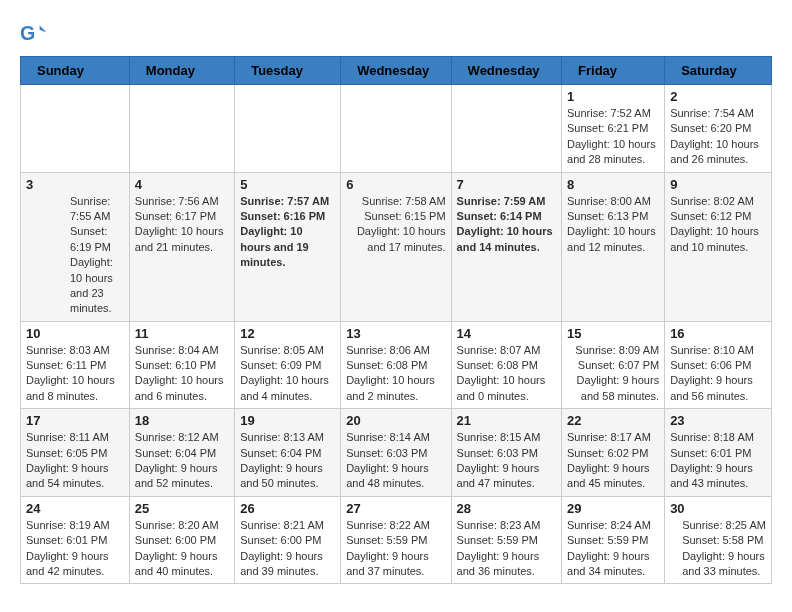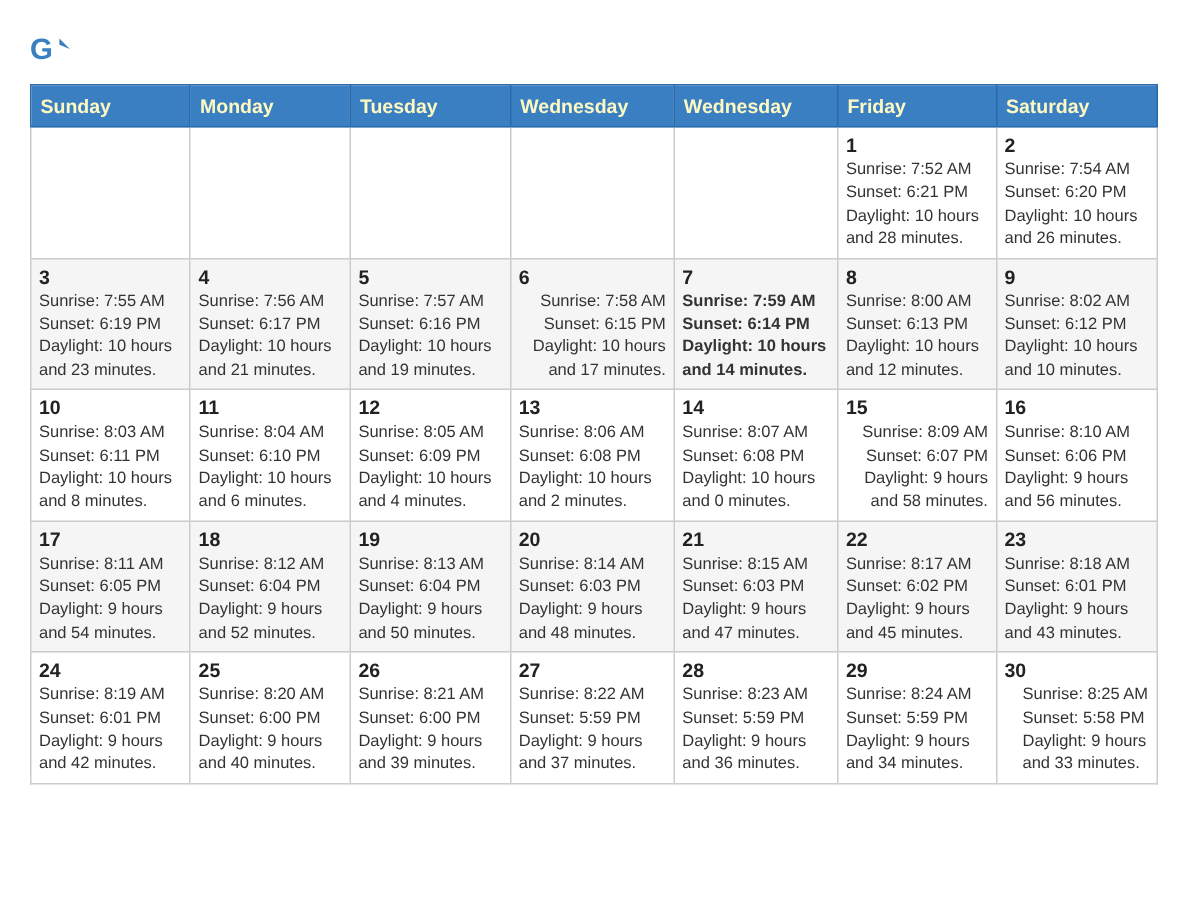--- a/index.html
+++ b/index.html
@@ -45,23 +45,23 @@
       font-size: 16px;
       color: #444;
     }
     .calendar {
       width: 100%;
       border-collapse: collapse;
       margin-top: 8px;
     }
     .calendar th {
       background-color: #3a7fc1;
-      color: #fef9c3;
+      color: #000000;
       text-align: left;
-      padding: 6px 6px;
+      padding: 6px 16px;
       font-size: 13px;
       font-weight: bold;
       border: 1px solid #2a6aaa;
     }
     .calendar td {
       vertical-align: top;
       border: 1px solid #ccc;
       padding: 4px 5px;
       font-size: 11px;
       color: #333;
@@ -136,33 +136,33 @@
         <td>
           <span class="day-number">2</span>
           <div class="day-info" style="white-space: pre-line;">Sunrise: 7:54 AM
 Sunset: 6:20 PM
 Daylight: 10 hours and 26 minutes.</div>
         </td>
       </tr>
       <tr>
         <td>
           <span class="day-number">3</span>
-          <div class="day-info" style="white-space: pre-line;">Sunrise: 7:55 AM
+          <div class="day-info" style="white-space: pre-line; margin-left: 44px;">Sunrise: 7:55 AM
 Sunset: 6:19 PM
 Daylight: 10 hours and 23 minutes.</div>
         </td>
         <td>
           <span class="day-number">4</span>
           <div class="day-info" style="white-space: pre-line;">Sunrise: 7:56 AM
 Sunset: 6:17 PM
 Daylight: 10 hours and 21 minutes.</div>
         </td>
         <td>
           <span class="day-number">5</span>
-          <div class="day-info" style="white-space: pre-line;">Sunrise: 7:57 AM
+          <div class="day-info" style="white-space: pre-line; font-weight: bold;">Sunrise: 7:57 AM
 Sunset: 6:16 PM
 Daylight: 10 hours and 19 minutes.</div>
         </td>
         <td>
           <span class="day-number">6</span>
           <div class="day-info" style="white-space: pre-line; text-align: right;">Sunrise: 7:58 AM
 Sunset: 6:15 PM
 Daylight: 10 hours and 17 minutes.</div>
         </td>
         <td>

